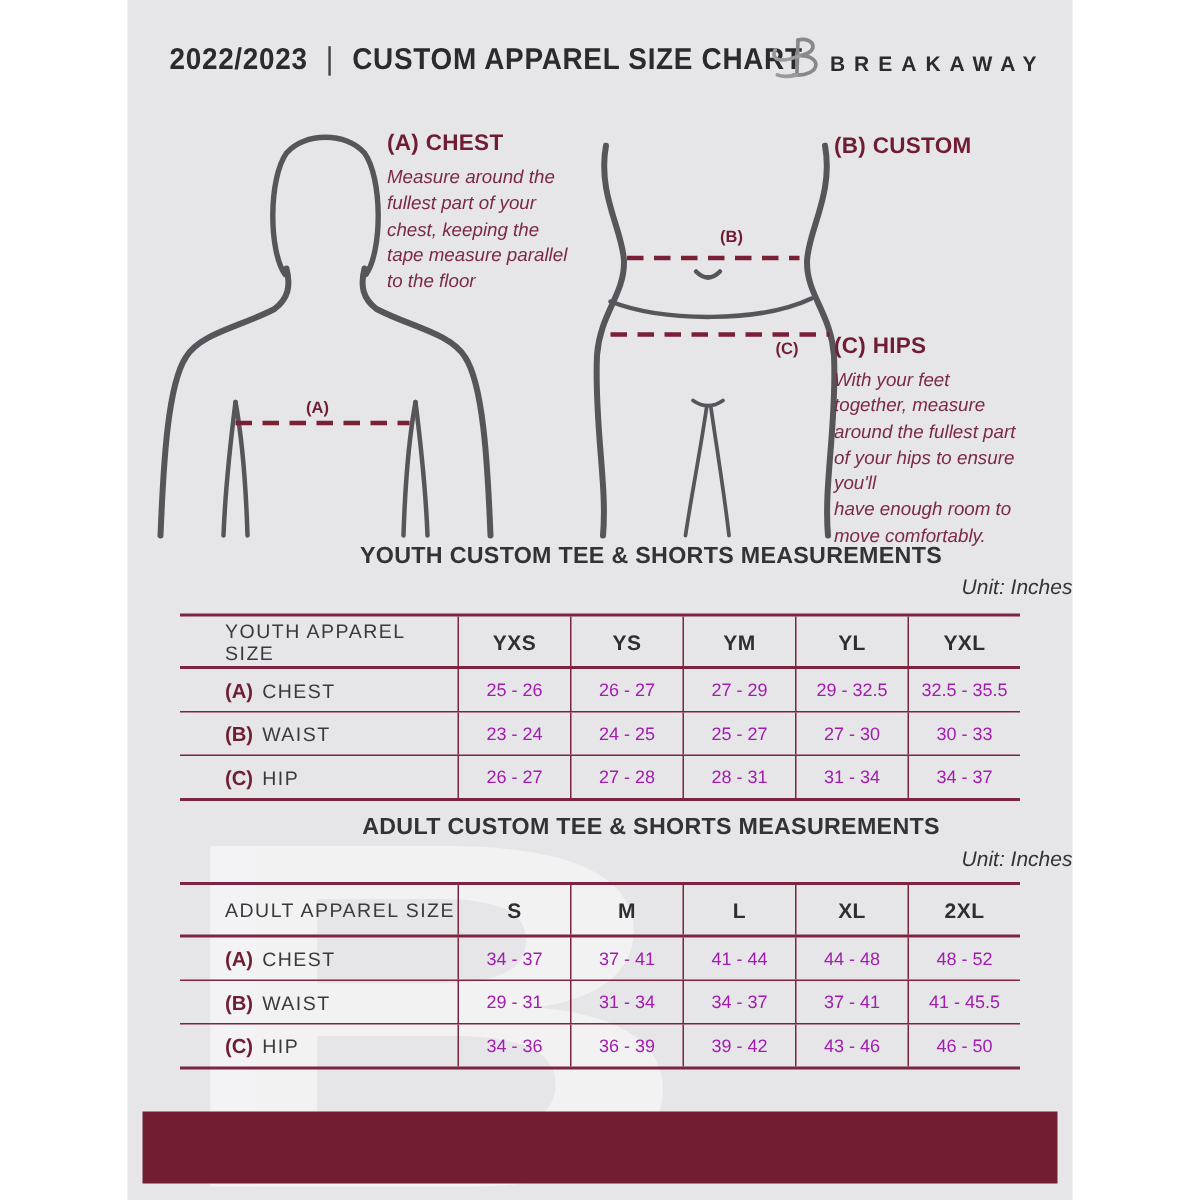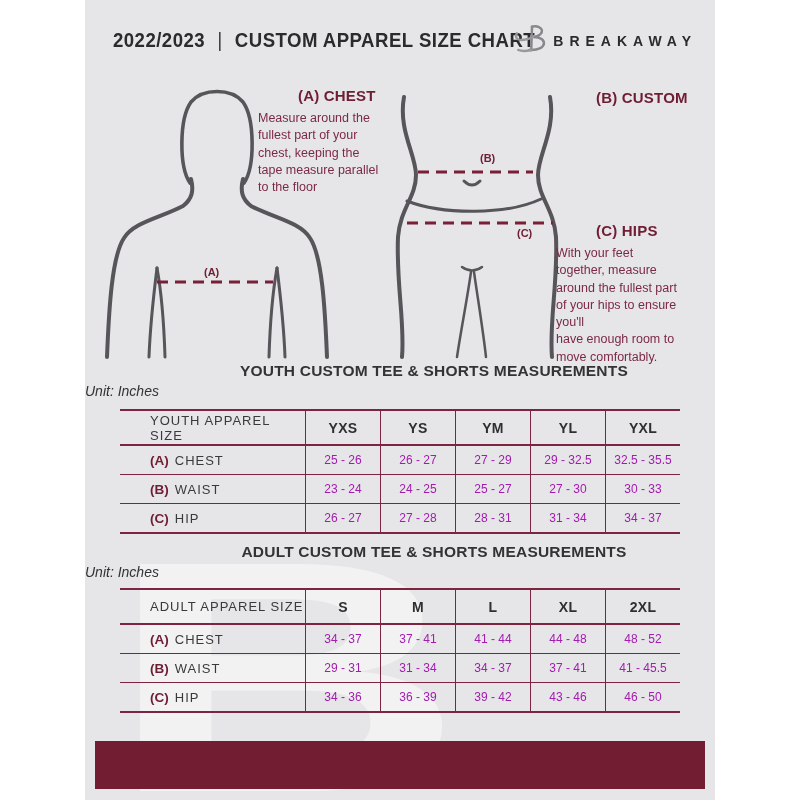--- a/index.html
+++ b/index.html
@@ -15,29 +15,29 @@
   
   .hdr-left{position:absolute;left:28px;top:28px;z-index:1;display:flex;align-items:center;gap:13px;
             transform:scaleX(.93);transform-origin:left center;white-space:nowrap;
             color:#2b2a2c;font-weight:700;font-size:20px;letter-spacing:.5px;}
   .hdr-left .pipe{font-weight:400;font-size:21px;color:#434246;}
   .brand{position:absolute;right:24px;top:22px;z-index:1;display:flex;align-items:center;gap:2px;}
   .brand-name{font-size:14px;font-weight:700;letter-spacing:6px;color:#2b2a2c;margin-right:-6px;}
 
   
   .diagram{position:absolute;z-index:1;}
-  .guide-heading{position:absolute;z-index:1;font-size:15px;font-weight:800;color:#6f1d33;letter-spacing:.2px;margin-left:40px;}
-  .guide-body{position:absolute;z-index:1;font-size:12.5px;font-weight:500;
+  .guide-heading{position:absolute;z-index:1;font-size:15px;font-weight:800;color:#6f1d33;letter-spacing:.2px;}
+  .guide-body{position:absolute;z-index:1;font-size:12.5px;font-style:italic;font-weight:500;
               color:#7b2a45;line-height:1.38;white-space:pre-line;}
   .dash-label{position:absolute;z-index:2;font-size:11px;font-weight:800;color:#6f1d33;}
 
   
   .tbl-title{position:absolute;left:0;width:100%;z-index:1;text-align:center;
              font-size:15.5px;font-weight:700;color:#333235;letter-spacing:.2px;padding-left:34px;}
-  .tbl-unit{position:absolute;left:0;width:100%;z-index:1;text-align:left;
+  .tbl-unit{position:absolute;left:0;width:100%;z-index:1;text-align:right;
             font-size:14px;font-style:italic;color:#333235;}
 
   
   .size-table{position:absolute;left:35px;width:560px;z-index:1;
               border-top:2px solid #7c2440;border-bottom:2px solid #7c2440;box-sizing:border-box;}
   .t-row{display:flex;height:28px;border-bottom:1.5px solid #7c2440;}
   .t-row.t-header{height:33px;border-bottom:2px solid #7c2440;}
   .t-row:last-child{border-bottom:none;}
   .cell{display:flex;align-items:center;box-sizing:border-box;}
   .label-cell{width:185px;padding-left:30px;font-size:13px;letter-spacing:1px;color:#3a393c;}

